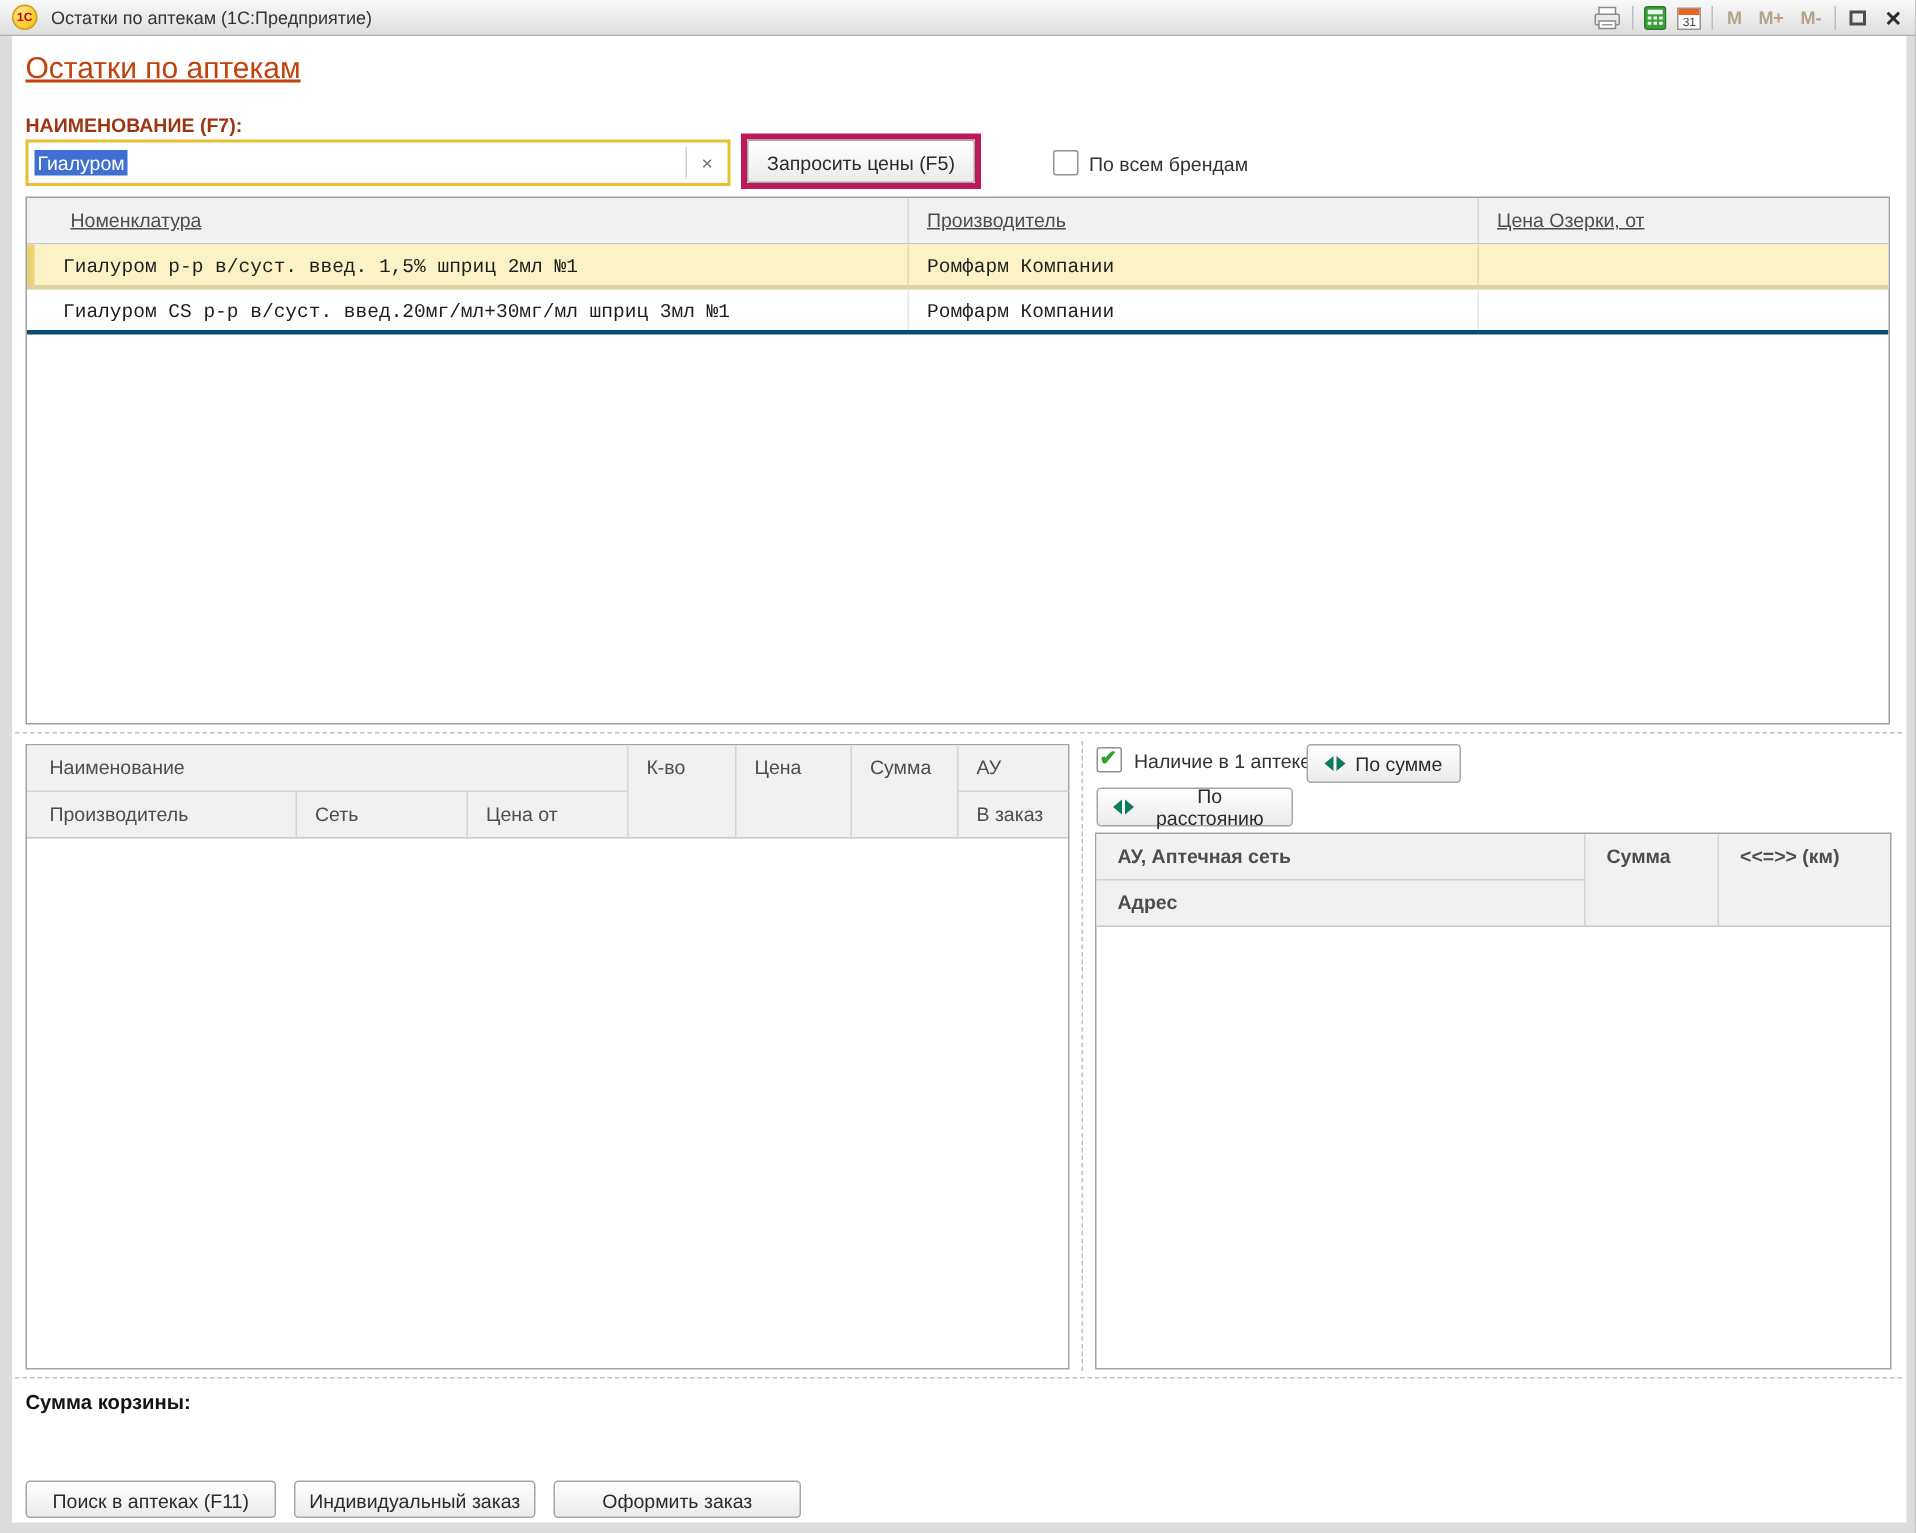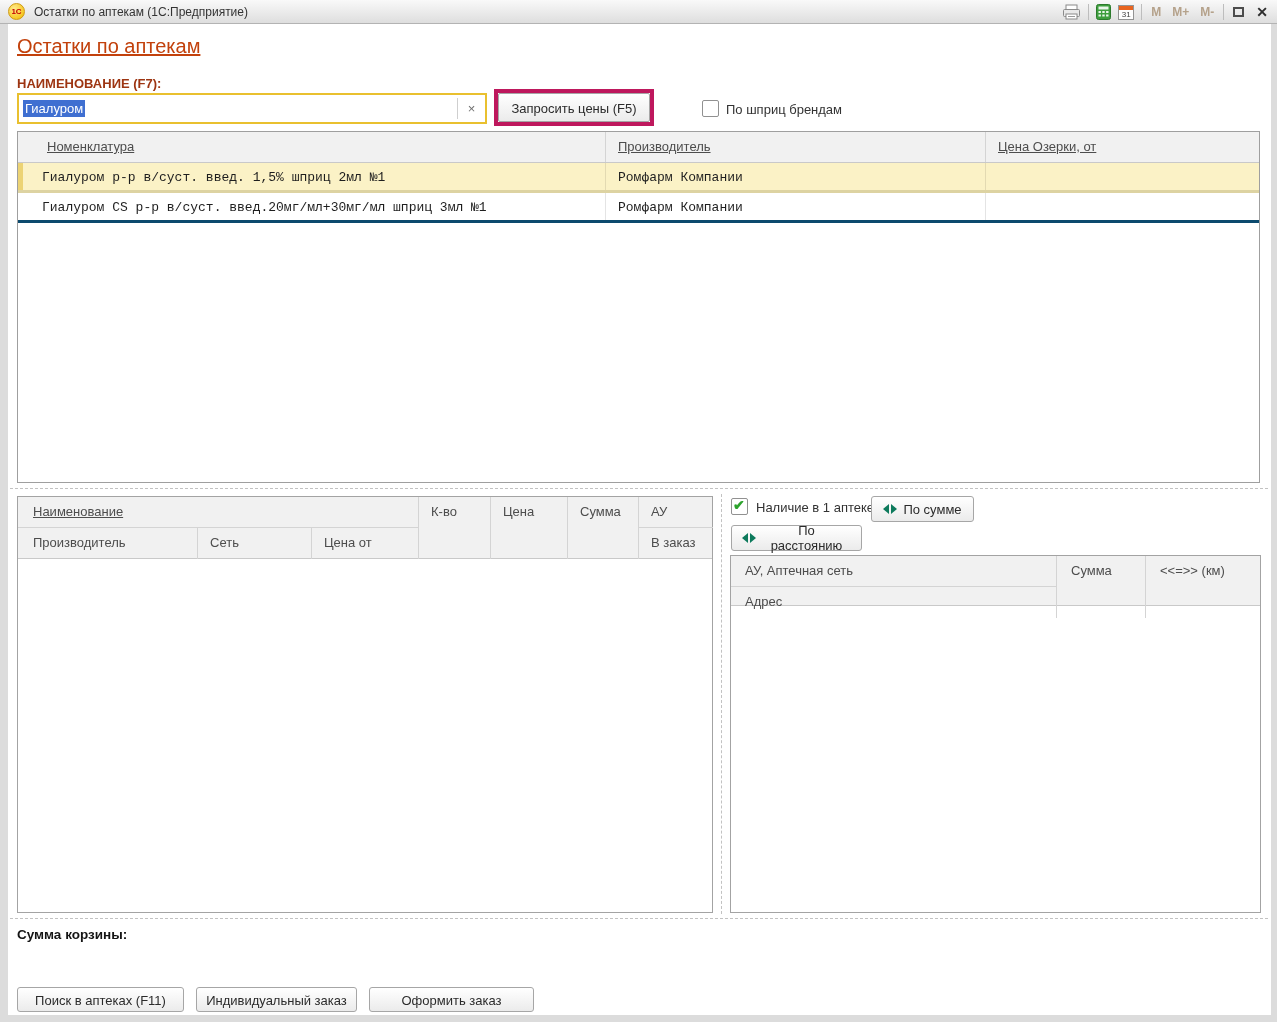--- a/index.html
+++ b/index.html
@@ -118,21 +118,21 @@
     position:absolute; height:26px; display:flex; align-items:center;
     justify-content:center; gap:6px; padding:0 10px;
   }
   .dbl-arrow { display:flex; align-items:center; gap:2px; }
   .tri-l { width:0; height:0; border-top:5px solid transparent; border-bottom:5px solid transparent; border-right:6px solid #0d7a5c; }
   .tri-r { width:0; height:0; border-top:5px solid transparent; border-bottom:5px solid transparent; border-left:6px solid #0d7a5c; }
   .rtable {
     position:absolute; left:730px; top:555px; width:531px; height:358px;
     border:1px solid #a3a3a3; background:#fff;
   }
-  .rhead { position:relative; height:50px; background:#f1f1f1; border-bottom:1px solid #c9c9c9; }
+  .rhead { position:relative; height:62px; background:#f1f1f1; border-bottom:1px solid #c9c9c9;font-weight:bold; }
   .rhead .acell { padding-left:14px; }
   
   .basket-sum { position:absolute; left:17px; top:927px; font-size:13.5px; font-weight:bold; color:#141414; }
   .foot-btn { position:absolute; top:987px; height:25px; line-height:23px; }
   
   .tb-svg { display:block; }
 </style>
 </head>
 <body>
 
@@ -191,21 +191,21 @@
     <span class="search-spacer"></span>
     <span class="search-div"></span>
     <span class="clear-btn">×</span>
   </div>
 
   <div class="red-wrap">
     <button class="btn req-btn">Запросить цены (F5)</button>
   </div>
 
   <span class="cb-box" style="left:702px; top:100px;"></span>
-  <span class="cb-label" style="left:726px; top:102px;">По шприц брендам</span>
+  <span class="cb-label" style="left:726px; top:102px;">По всем брендам</span>
 
   <div class="ptable">
     <div class="hrow">
       <div class="hcell c-nom c-nom-pad">Номенклатура</div>
       <div class="hcell c-man">Производитель</div>
       <div class="hcell c-pri">Цена Озерки, от</div>
     </div>
     <div class="prow selected">
       <div class="pcell c-nom row-nom-pad">Гиалуром р-р в/суст. введ. 1,5% шприц 2мл №1</div>
       <div class="pcell c-man">Ромфарм Компании</div>
@@ -217,21 +217,21 @@
       <div class="pcell c-pri"></div>
     </div>
   </div>
 
   <div class="hsplit" style="top:488px;"></div>
   <div class="vsplit"></div>
   <div class="hsplit" style="top:918px;"></div>
 
   <div class="btable">
     <div class="bhead">
-      <div class="acell br bb" style="left:0; top:0; width:401px; height:31px; padding-left:15px;text-decoration:underline;">Наименование</div>
+      <div class="acell br bb" style="left:0; top:0; width:401px; height:31px; padding-left:15px;">Наименование</div>
       <div class="acell br" style="left:401px; top:0; width:72px; height:62px;">К-во</div>
       <div class="acell br" style="left:473px; top:0; width:77px; height:62px;">Цена</div>
       <div class="acell br" style="left:550px; top:0; width:71px; height:62px;">Сумма</div>
       <div class="acell bb" style="left:621px; top:0; width:74px; height:31px;">АУ</div>
       <div class="acell br" style="left:0; top:31px; width:180px; height:31px; padding-left:15px;">Производитель</div>
       <div class="acell br" style="left:180px; top:31px; width:114px; height:31px;">Сеть</div>
       <div class="acell br" style="left:294px; top:31px; width:107px; height:31px;">Цена от</div>
       <div class="acell" style="left:621px; top:31px; width:74px; height:31px;">В заказ</div>
     </div>
   </div>

